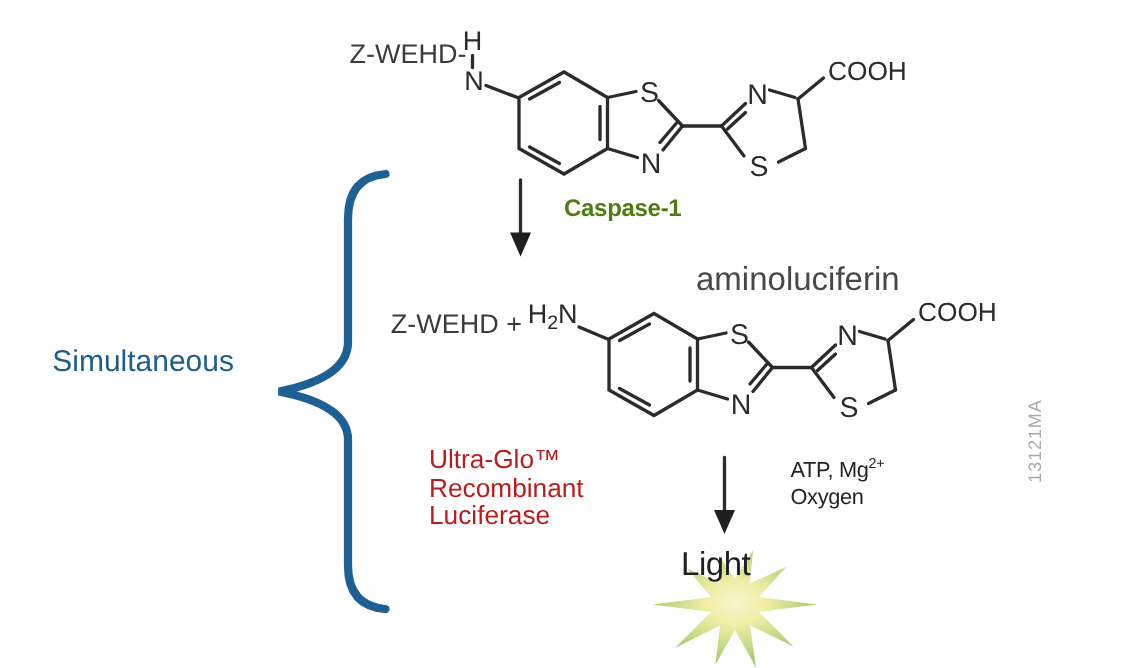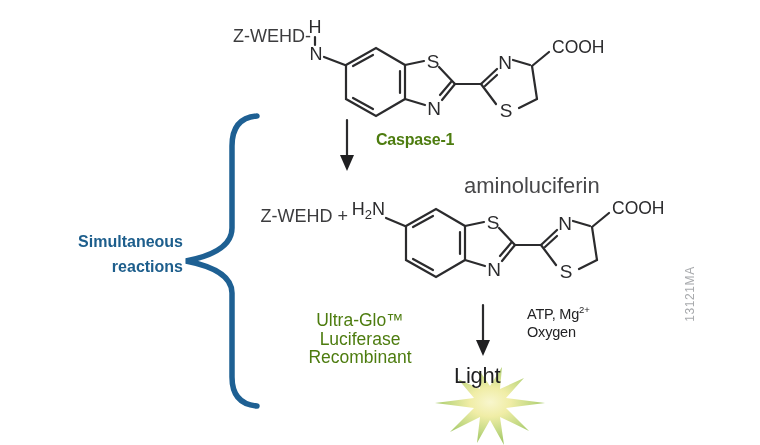--- a/index.html
+++ b/index.html
@@ -3,31 +3,31 @@
 <meta charset="utf-8">
 <style>
   html,body { margin:0; padding:0; background:#ffffff; }
   .canvas {
     position:relative; width:760px; height:445px; background:#ffffff;
     font-family:"Liberation Sans", sans-serif; overflow:hidden;
   }
   .canvas svg.scene { position:absolute; left:0; top:0; }
   .abs { position:absolute; }
   .brace-label {
-    left:27px; top:229px; width:156px; text-align:right;
-    color:#1d5e8c; font-size:16px; line-height:25px; font-weight:700;
+    left:0; top:229px; width:156px; text-align:right;
+    color:#1d5e8c; font-size:20px; line-height:25px; font-weight:400;
   }
   .caspase {
     left:376px; top:131px; color:#4d7c0f; font-weight:bold; font-size:16px;
     letter-spacing:-0.2px;
   }
   .aminoluciferin { left:464px; top:173px; font-size:22px; color:#48484a; }
   .ultraglo {
-    left:286px; top:297px; width:148px; text-align:center;
-    font-size:17.5px; line-height:18.5px; color:#4d7c0f;margin-top:14px;
+    left:286px; top:297px; width:148px; text-align:left;
+    font-size:17.5px; line-height:18.5px; color:#b91c1c;
   }
   .cofactors {
     left:527px; top:301px; font-size:14.5px; font-weight:normal;
     color:#232325; line-height:18px; letter-spacing:-0.2px;
   }
   .cofactors sup { font-size:9.5px; }
   .light-label {
     left:454px; top:363px; font-size:22px; font-weight:normal;
     color:#1f1f21; letter-spacing:-0.3px;
   }
@@ -125,31 +125,30 @@
     </g>
 
     <g>
       <line class="bond" x1="483" y1="305" x2="483" y2="343" stroke-width="2.5"></line>
       <path d="M483 356 L476 340 L490 340 Z" fill="#1f1f21"></path>
     </g>
   </svg>
 
   <div class="abs brace-label">
     <div>Simultaneous</div>
-    <div>reactions</div>
   </div>
 
   <div class="abs caspase">Caspase-1</div>
 
   <div class="abs aminoluciferin">aminoluciferin</div>
 
   <div class="abs ultraglo">
     <div>Ultra-Glo™</div>
+    <div>Recombinant</div>
     <div>Luciferase</div>
-    <div>Recombinant</div>
   </div>
 
   <div class="abs cofactors">
     <div><span>ATP, Mg</span><sup>2+</sup></div>
     <div>Oxygen</div>
   </div>
 
   <div class="abs light-label">Light</div>
 
   <div class="abs watermark">13121MA</div>

